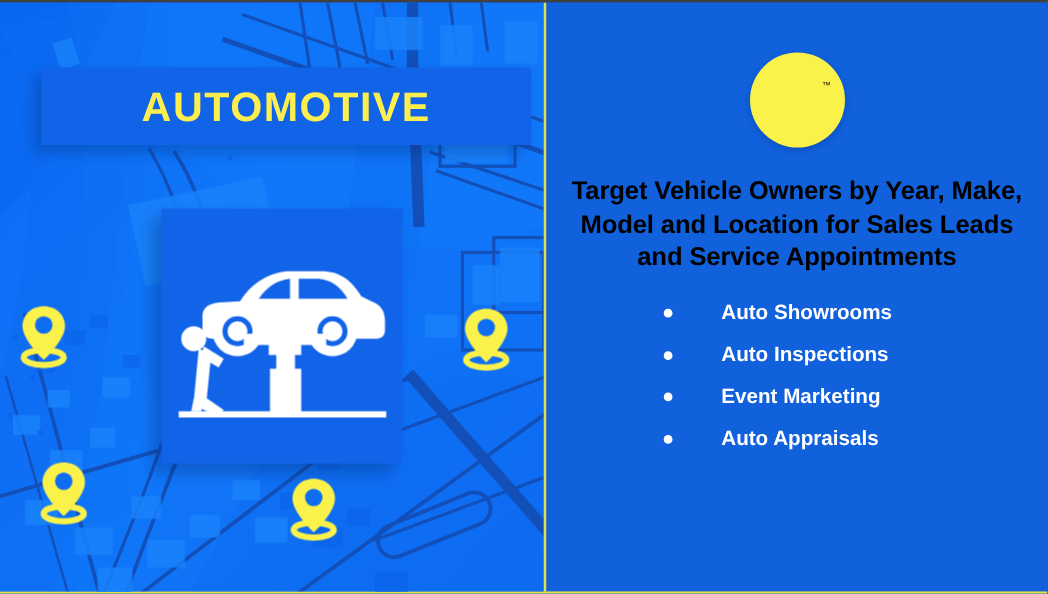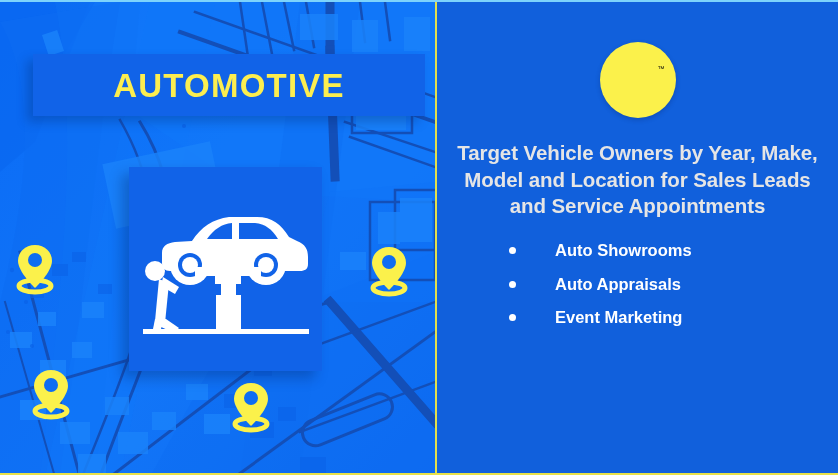--- a/index.html
+++ b/index.html
@@ -4,21 +4,21 @@
 <style>
   html,body{margin:0;padding:0;background:#0B5FDD;}
   body{font-family:"Liberation Sans",sans-serif;-webkit-font-smoothing:antialiased;}
 
   #slide{
     position:relative;
     width:838px;height:475px;
     overflow:hidden;
     background:#0F62DE;
     box-sizing:border-box;
-    border-top:2px solid #7dd3fc;
+    border-top:2px solid #404040;
     border-bottom:2px solid #E8E24A;
   }
 
   
   #map-panel{
     position:absolute;left:0;top:0;width:435px;height:475px;
     overflow:hidden;
     background:linear-gradient(105deg,#0A6BF5 0%,#1174F7 40%,#0F6DF2 100%);
   }
   #map-svg{position:absolute;left:0;top:0;width:435px;height:475px;display:block;}
@@ -77,28 +77,28 @@
     color:#0B0B0B;font-size:21px;font-weight:bold;
     letter-spacing:-.4px;line-height:1;
   }
   #logo-badge .logo-tm{
     position:absolute;right:11px;top:23px;
     color:#0B0B0B;font-size:7px;line-height:1;
   }
 
   #headline{
     position:absolute;left:14px;right:14px;top:138px;
-    text-align:center;color:#e5e5e5;
+    text-align:center;color:#000000;
     font-size:20.5px;font-weight:bold;line-height:1.30;
     letter-spacing:-.1px;
   }
 
   #bullets{
     position:absolute;left:0;right:0;top:240px;
-    padding-left:72px;
+    padding-left:94px;
     margin:0;list-style:none;
   }
   #bullets li{
     position:relative;
     color:#FFFFFF;font-size:16.5px;font-weight:bold;
     line-height:1;margin-bottom:17px;
     padding-left:46px;
     white-space:nowrap;
   }
   #bullets li::before{
@@ -315,18 +315,19 @@
     <div id="logo-wrap">
       <div id="logo-badge">
         <span class="logo-tm">™</span>
       </div>
     </div>
 
     <div id="headline">Target Vehicle Owners by Year, Make, Model and Location for Sales Leads and Service Appointments</div>
 
     <ul id="bullets">
       <li>Auto Showrooms</li>
+      <li>Auto Inspections</li>
+      <li>Event Marketing</li>
       <li>Auto Appraisals</li>
-      <li>Event Marketing</li>
     </ul>
   </div>
 
 </div>
 
 </body></html>

